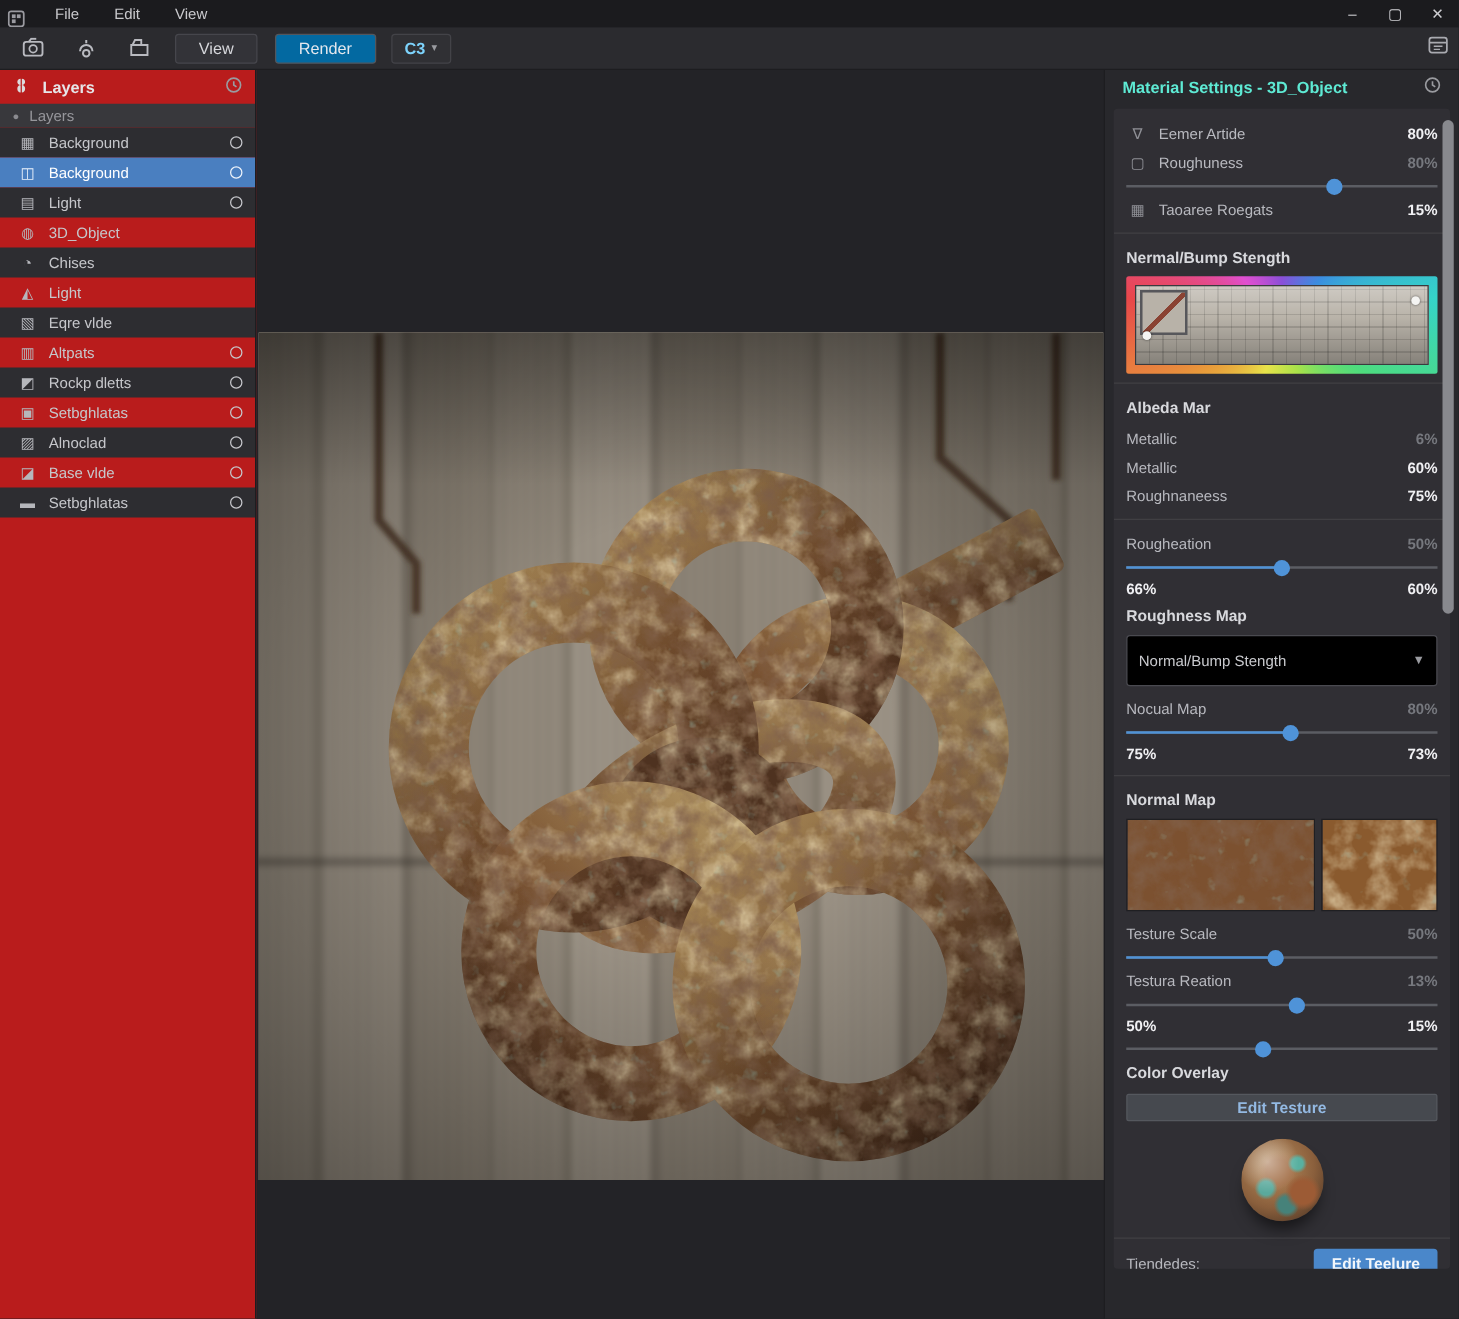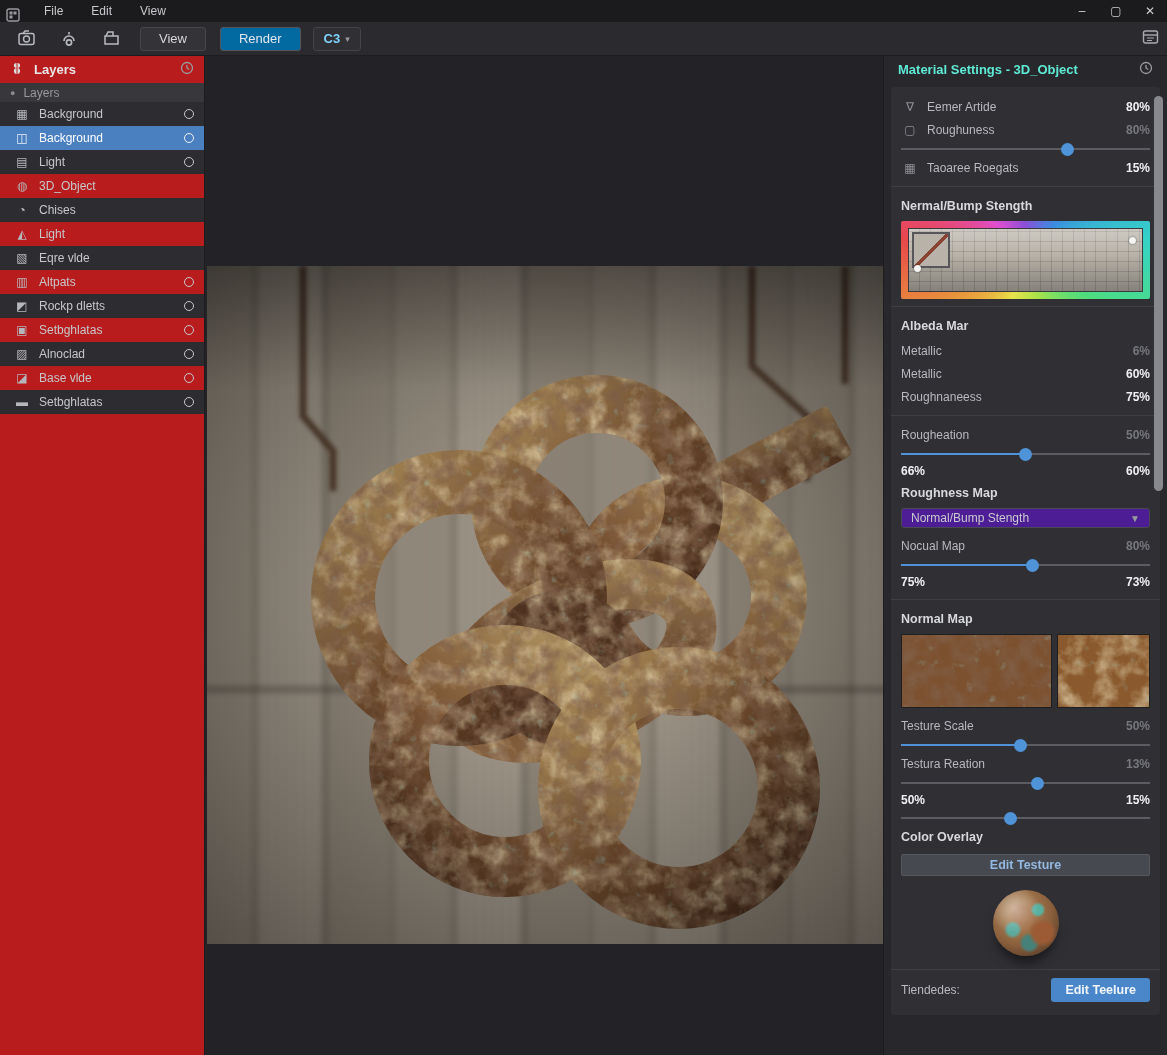--- a/index.html
+++ b/index.html
@@ -107,21 +107,21 @@
       repeating-linear-gradient(90deg, rgba(0,0,0,0) 0 10px, rgba(0,0,0,.13) 10px 11px),
       repeating-linear-gradient(0deg, rgba(0,0,0,0) 0 9px, rgba(0,0,0,.13) 9px 10px),
       #b9b3a9; }
   .picker-thumb { position:absolute; left:3px; top:3px; width:38px; height:36px;
     border:2px solid #57575b; background:
       linear-gradient(135deg, #b8b2a8 0 48%, #8a4333 48% 56%, #b8b2a8 56%),
       #b0aaa0; }
   .pick-dot { position:absolute; width:7px; height:7px; border-radius:50%; background:#f4f4f2;
     box-shadow:0 0 2px rgba(0,0,0,.6); }
 
-  .dropdown { height:20px; background:#4c1d95; border:1px solid #4a4a50; border-radius:3px;
+  .dropdown { height:41px; background:#000000; border:1px solid #4a4a50; border-radius:3px;
     display:flex; align-items:center; padding:0 9px; color:#c9cace; font-size:12px;
     margin:2px 0 6px 0; }
   .dropdown .chev { margin-left:auto; color:#9a9ba0; font-size:10px; }
 
   .thumbs { display:flex; gap:5px; margin:2px 0 6px 0; }
   .thumb-tex { border:1px solid #1f1f22; }
 
   .btn-wide { height:22px; background:#46494f; border:1px solid #55585e; border-radius:2px;
     color:#93b9e2; font-size:12.5px; font-weight:bold; display:flex; align-items:center;
     justify-content:center; margin:4px 0 6px 0; }

